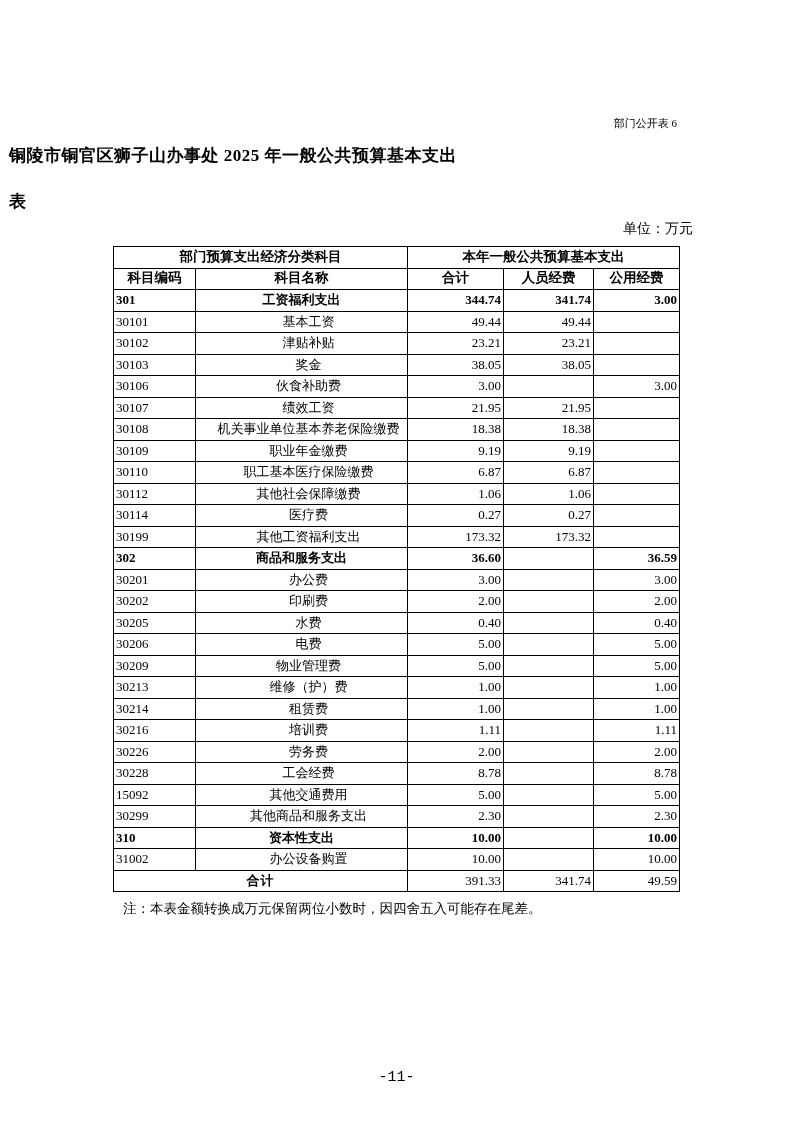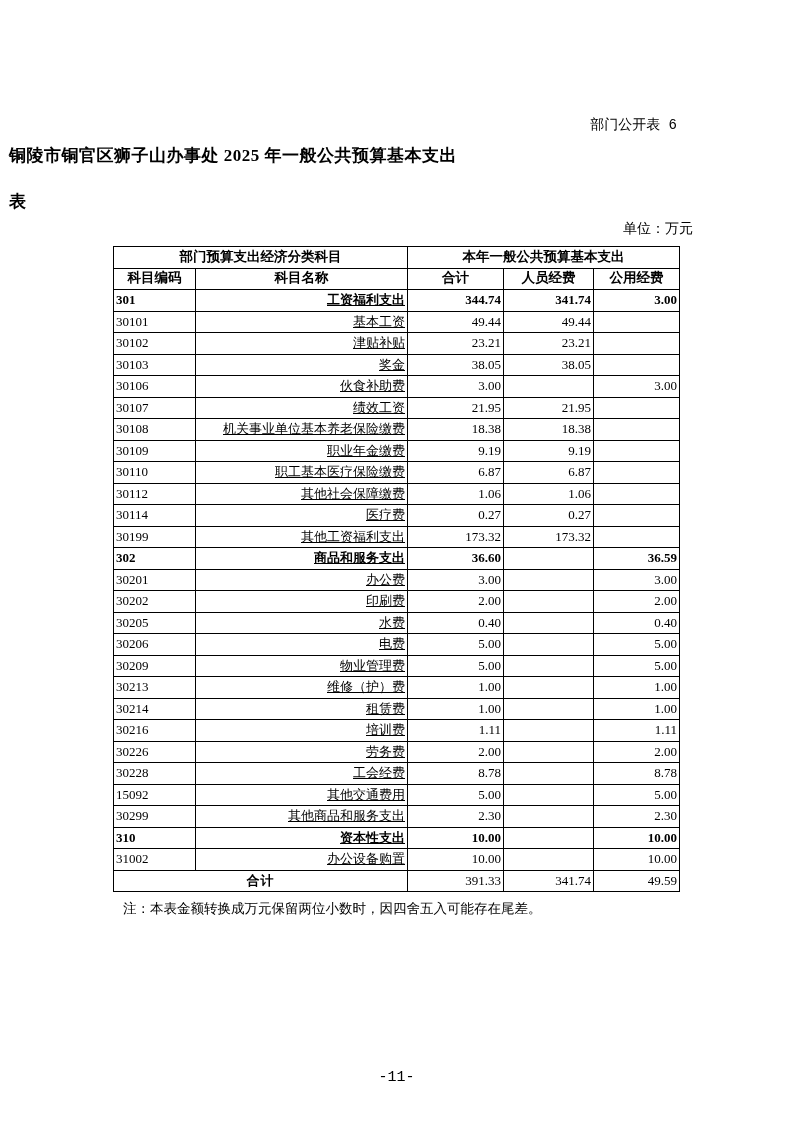--- a/index.html
+++ b/index.html
@@ -7,22 +7,21 @@
     width: 793px; height: 1122px;
     background: #ffffff;
     position: relative;
     font-family: "Liberation Serif", "DejaVu Serif", serif;
     color: #000;
     overflow: hidden;
   }
   .corner-label {
     position: absolute;
     top: 116px; right: 116px;
-    font-size: 14px;
-    font-family: Liberation Mono, monospace;
+    font-size: 11px;
   }
   .title-line {
     position: absolute;
     left: 9px; width: 100%;
     text-align: left;
     font-weight: bold;
     font-size: 17px;
     letter-spacing: 0.5px;
     white-space: nowrap;
   }
@@ -50,21 +49,21 @@
     white-space: nowrap;
     overflow: hidden;
     vertical-align: middle;
   }
   table.budget th {
     font-weight: bold;
     text-align: center;
     font-size: 13.5px;
   }
   td.code { text-align: left; padding-left: 3px; margin-left: 26px; }
-  td.name { text-align: right; padding-left: 4px; text-decoration: underline; }
+  td.name { text-align: center; padding-left: 4px; }
   td.name.detail { padding-left: 16px; }
   td.num { text-align: right; padding-right: 3px; }
   tr.category td { font-weight: bold; }
   td.total-label { text-align: center; font-weight: bold; letter-spacing: 1px; }
   .note {
     position: absolute;
     top: 900px; left: 123px;
     font-size: 13.5px;
   }
   .pagenum {

